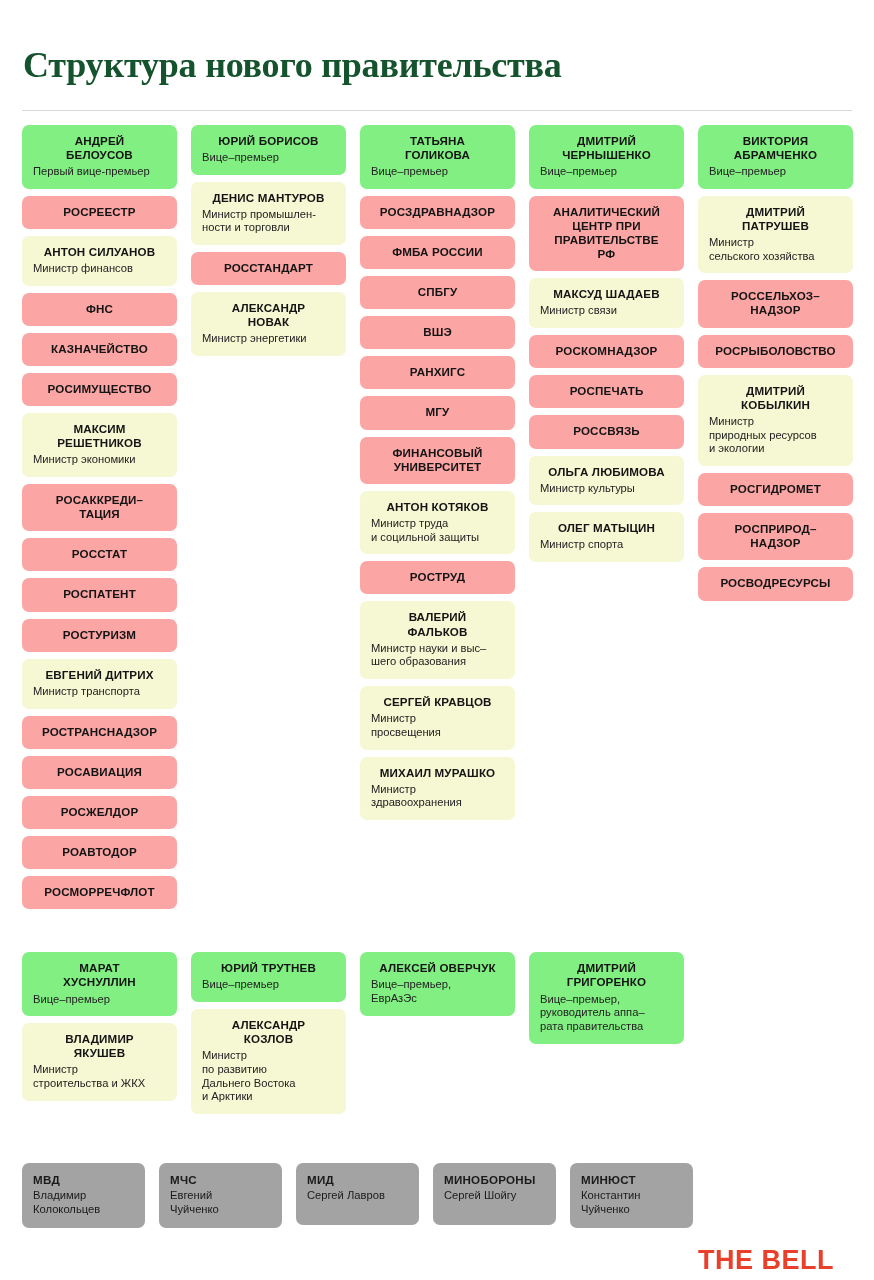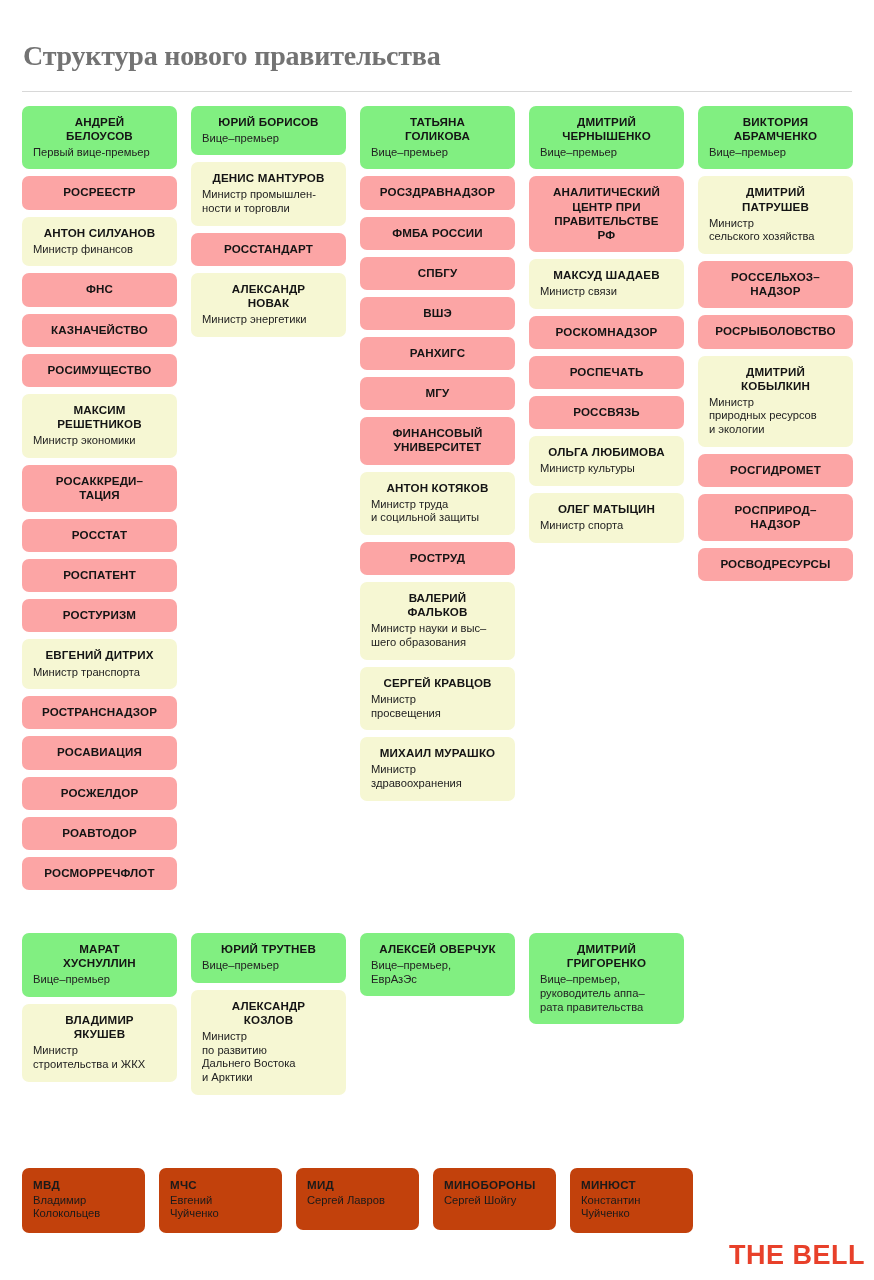--- a/index.html
+++ b/index.html
@@ -20,24 +20,24 @@
     width: 874px;
     height: 1280px;
     position: relative;
     box-sizing: border-box;
     padding: 0 22px;
   }
 
   
   .title {
     font-family: "Liberation Serif", "DejaVu Serif", serif;
-    font-size: 28px;
+    font-size: 36px;
     font-weight: 700;
     letter-spacing: -0.2px;
-    color: #737373;
+    color: #14532d;
     padding-top: 22px;
     padding-left: 1px;
     line-height: 1.1;
   }
   .divider {
     height: 1px;
     background: #d8d8d8;
     margin-top: 19px;
     margin-bottom: 0;
   }
@@ -90,44 +90,43 @@
 
   
   .min-row {
     display: flex;
     gap: 14px;
     align-items: flex-start;
   }
   .min-box {
     width: 123px;
     flex: 0 0 123px;
-    background: #c2410c;
+    background: #a3a3a3;
     border-radius: 7px;
     padding: 10px 11px 12px 11px;
     box-sizing: border-box;
     min-height: 62px;
-    margin-top: 24px;
   }
   .min-box .nm {
     font-size: 11.6px;
     font-weight: 700;
     letter-spacing: 0.25px;
     text-transform: uppercase;
   }
   .min-box .rl {
     font-size: 11.2px;
     margin-top: 3px;
     white-space: pre-line;
     line-height: 1.22;
   }
 
   
   .logo {
     position: absolute;
-    right: 9px;
+    right: 40px;
     bottom: 28px;
     font-family: "Liberation Sans", "DejaVu Sans", sans-serif;
     font-size: 27px;
     font-weight: 700;
     letter-spacing: 0.5px;
     color: #e8402a;
   }
 </style>
 </head>
 <body>

